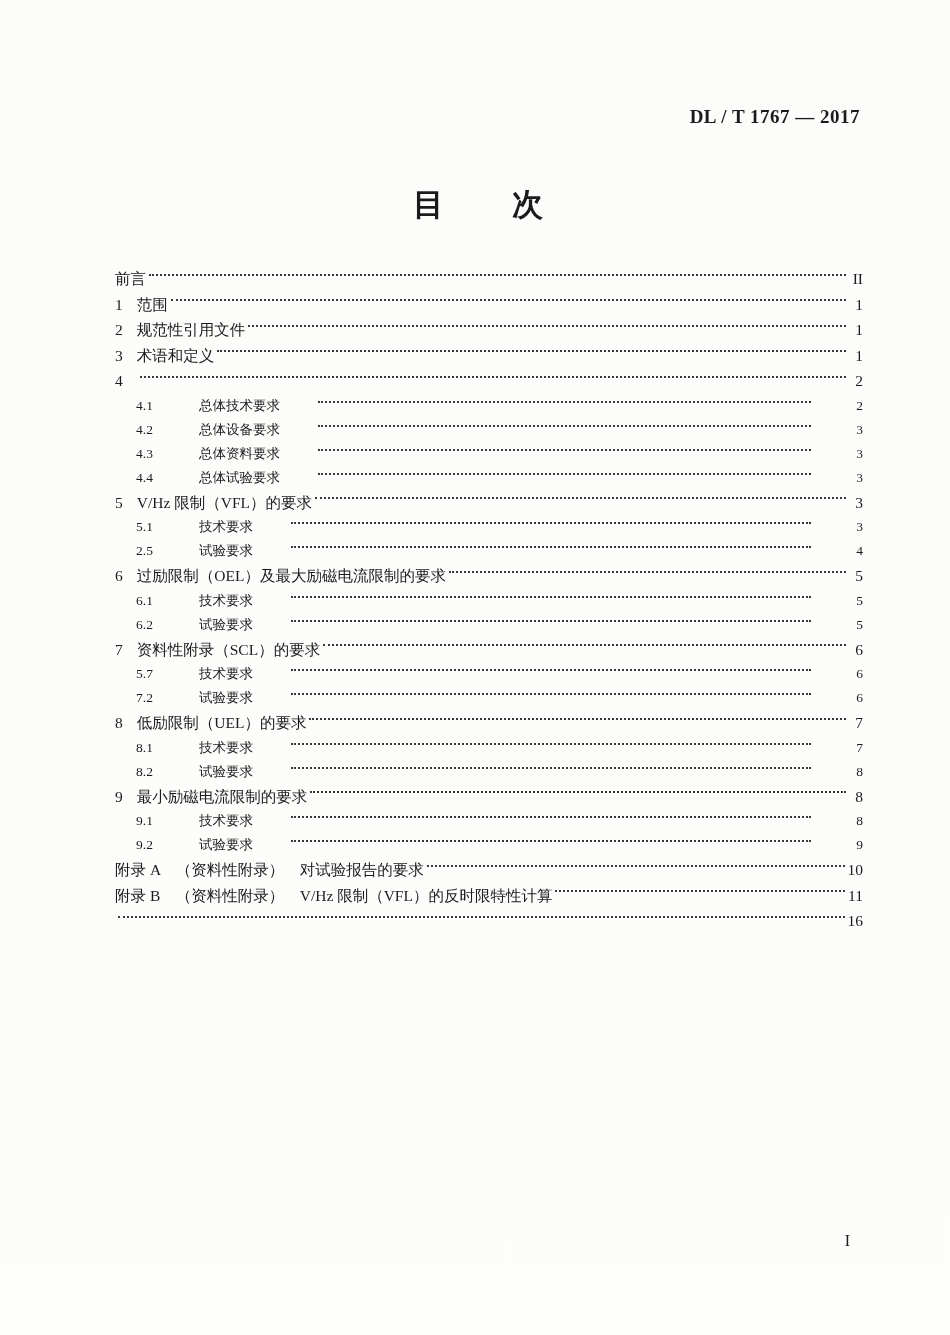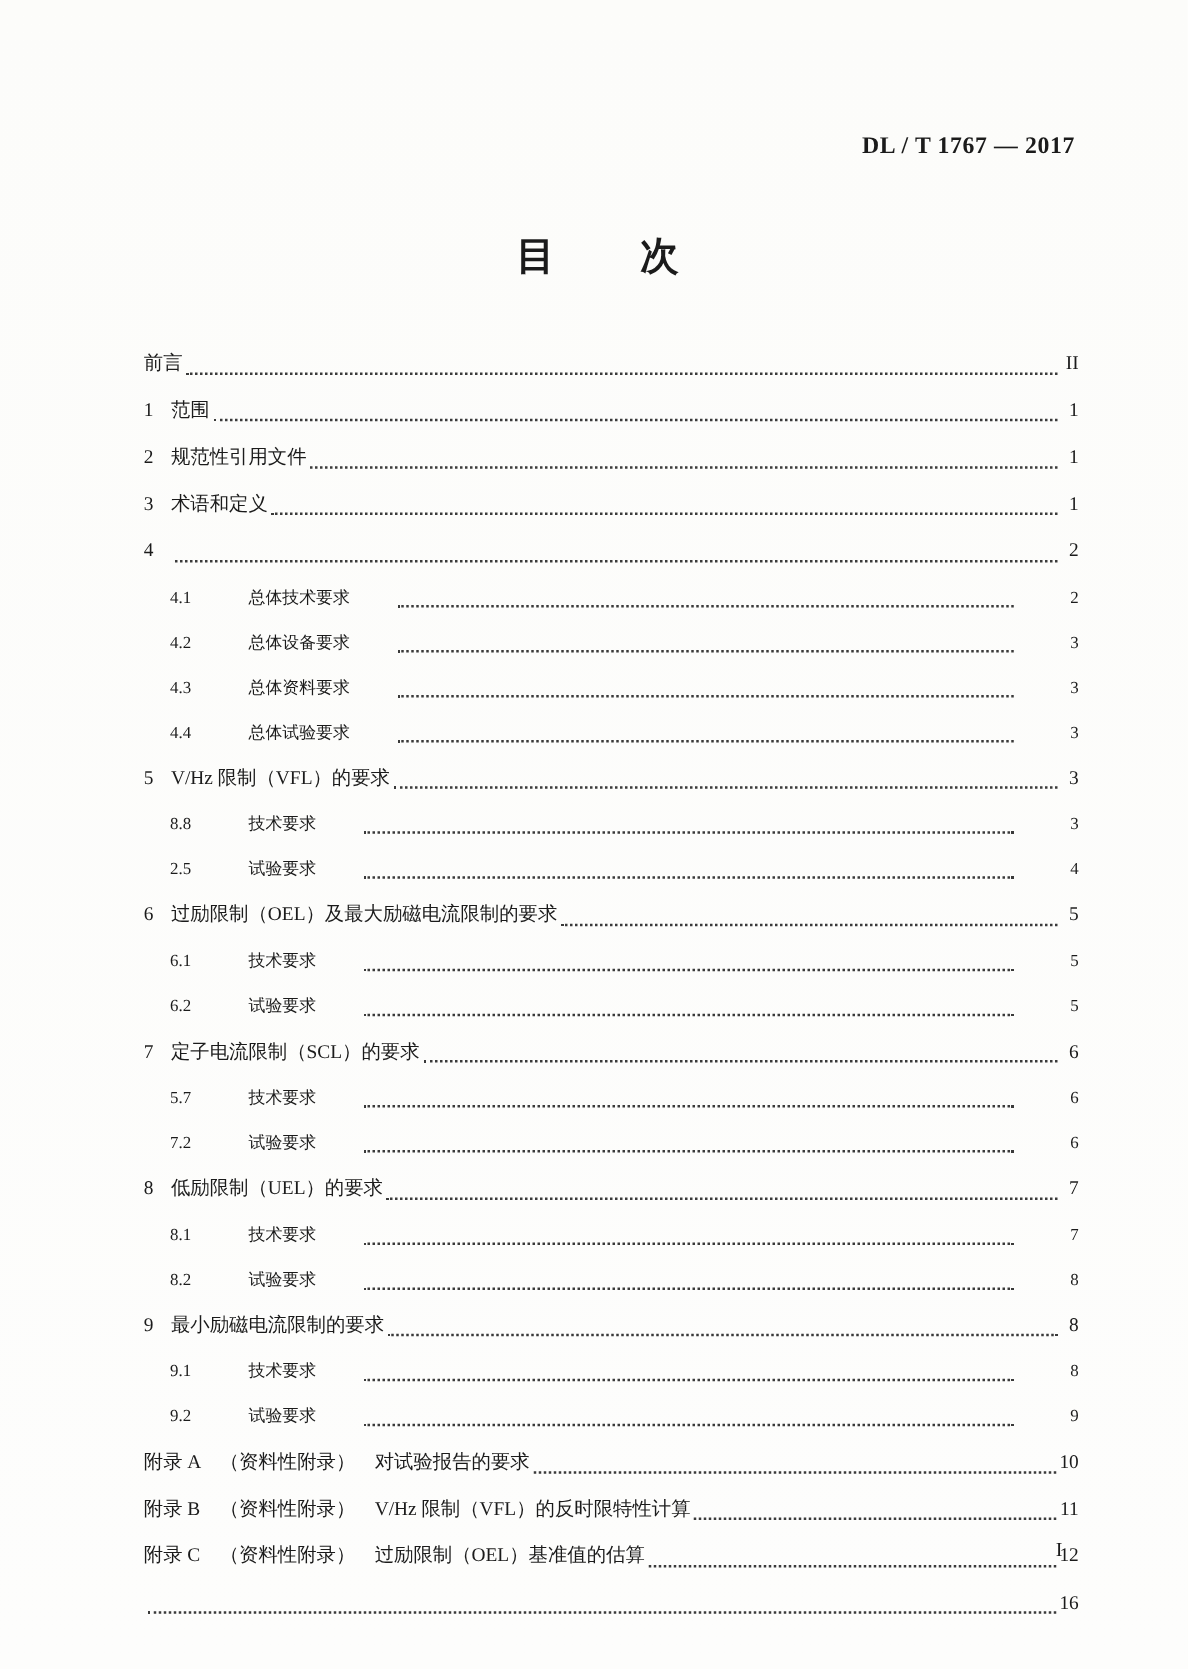--- a/index.html
+++ b/index.html
@@ -37,23 +37,22 @@
     letter-spacing: 2px;
   }
   .toc {
     position: absolute;
     top: 266px;
     left: 115px;
     width: 748px;
   }
   .toc-row {
     display: flex;
-    align-items: flex-end;
+    align-items: center;
     white-space: nowrap;
-    margin-top: 12px;
   }
   .toc-row.top {
     font-size: 15.5px;
     line-height: 25.5px;
   }
   .toc-row.sub {
     font-size: 13.5px;
     line-height: 24px;
     padding-left: 21px;
     gap: 35px;
@@ -149,21 +148,21 @@
     <span class="dots"></span>
     <span class="pg">3</span>
   </div>
       <div class="toc-row top">
     <span class="num">5</span>
     <span class="entry-label">V/Hz 限制（VFL）的要求</span>
     <span class="dots"></span>
     <span class="pg">3</span>
   </div>
       <div class="toc-row sub">
-    <span class="num">8.8</span>
+    <span class="num">5.1</span>
     <span class="entry-label">技术要求</span>
     <span class="dots"></span>
     <span class="pg">3</span>
   </div>
       <div class="toc-row sub">
     <span class="num">2.5</span>
     <span class="entry-label">试验要求</span>
     <span class="dots"></span>
     <span class="pg">4</span>
   </div>
@@ -180,21 +179,21 @@
     <span class="pg">5</span>
   </div>
       <div class="toc-row sub">
     <span class="num">6.2</span>
     <span class="entry-label">试验要求</span>
     <span class="dots"></span>
     <span class="pg">5</span>
   </div>
       <div class="toc-row top">
     <span class="num">7</span>
-    <span class="entry-label">定子电流限制（SCL）的要求</span>
+    <span class="entry-label">资料性附录（SCL）的要求</span>
     <span class="dots"></span>
     <span class="pg">6</span>
   </div>
       <div class="toc-row sub">
     <span class="num">5.7</span>
     <span class="entry-label">技术要求</span>
     <span class="dots"></span>
     <span class="pg">6</span>
   </div>
       <div class="toc-row sub">
@@ -246,25 +245,19 @@
     <span class="pg">10</span>
   </div>
       <div class="toc-row top">
 
     <span class="entry-label">附录 B　（资料性附录）　V/Hz 限制（VFL）的反时限特性计算</span>
     <span class="dots"></span>
     <span class="pg">11</span>
   </div>
       <div class="toc-row top">
 
-    <span class="entry-label">附录 C　（资料性附录）　过励限制（OEL）基准值的估算</span>
-    <span class="dots"></span>
-    <span class="pg">12</span>
-  </div>
-      <div class="toc-row top">
-
     <span class="dots"></span>
     <span class="pg">16</span>
   </div>
     </div>
 
   <div class="footer-page">I</div>
 </div>
 
 </body></html>

